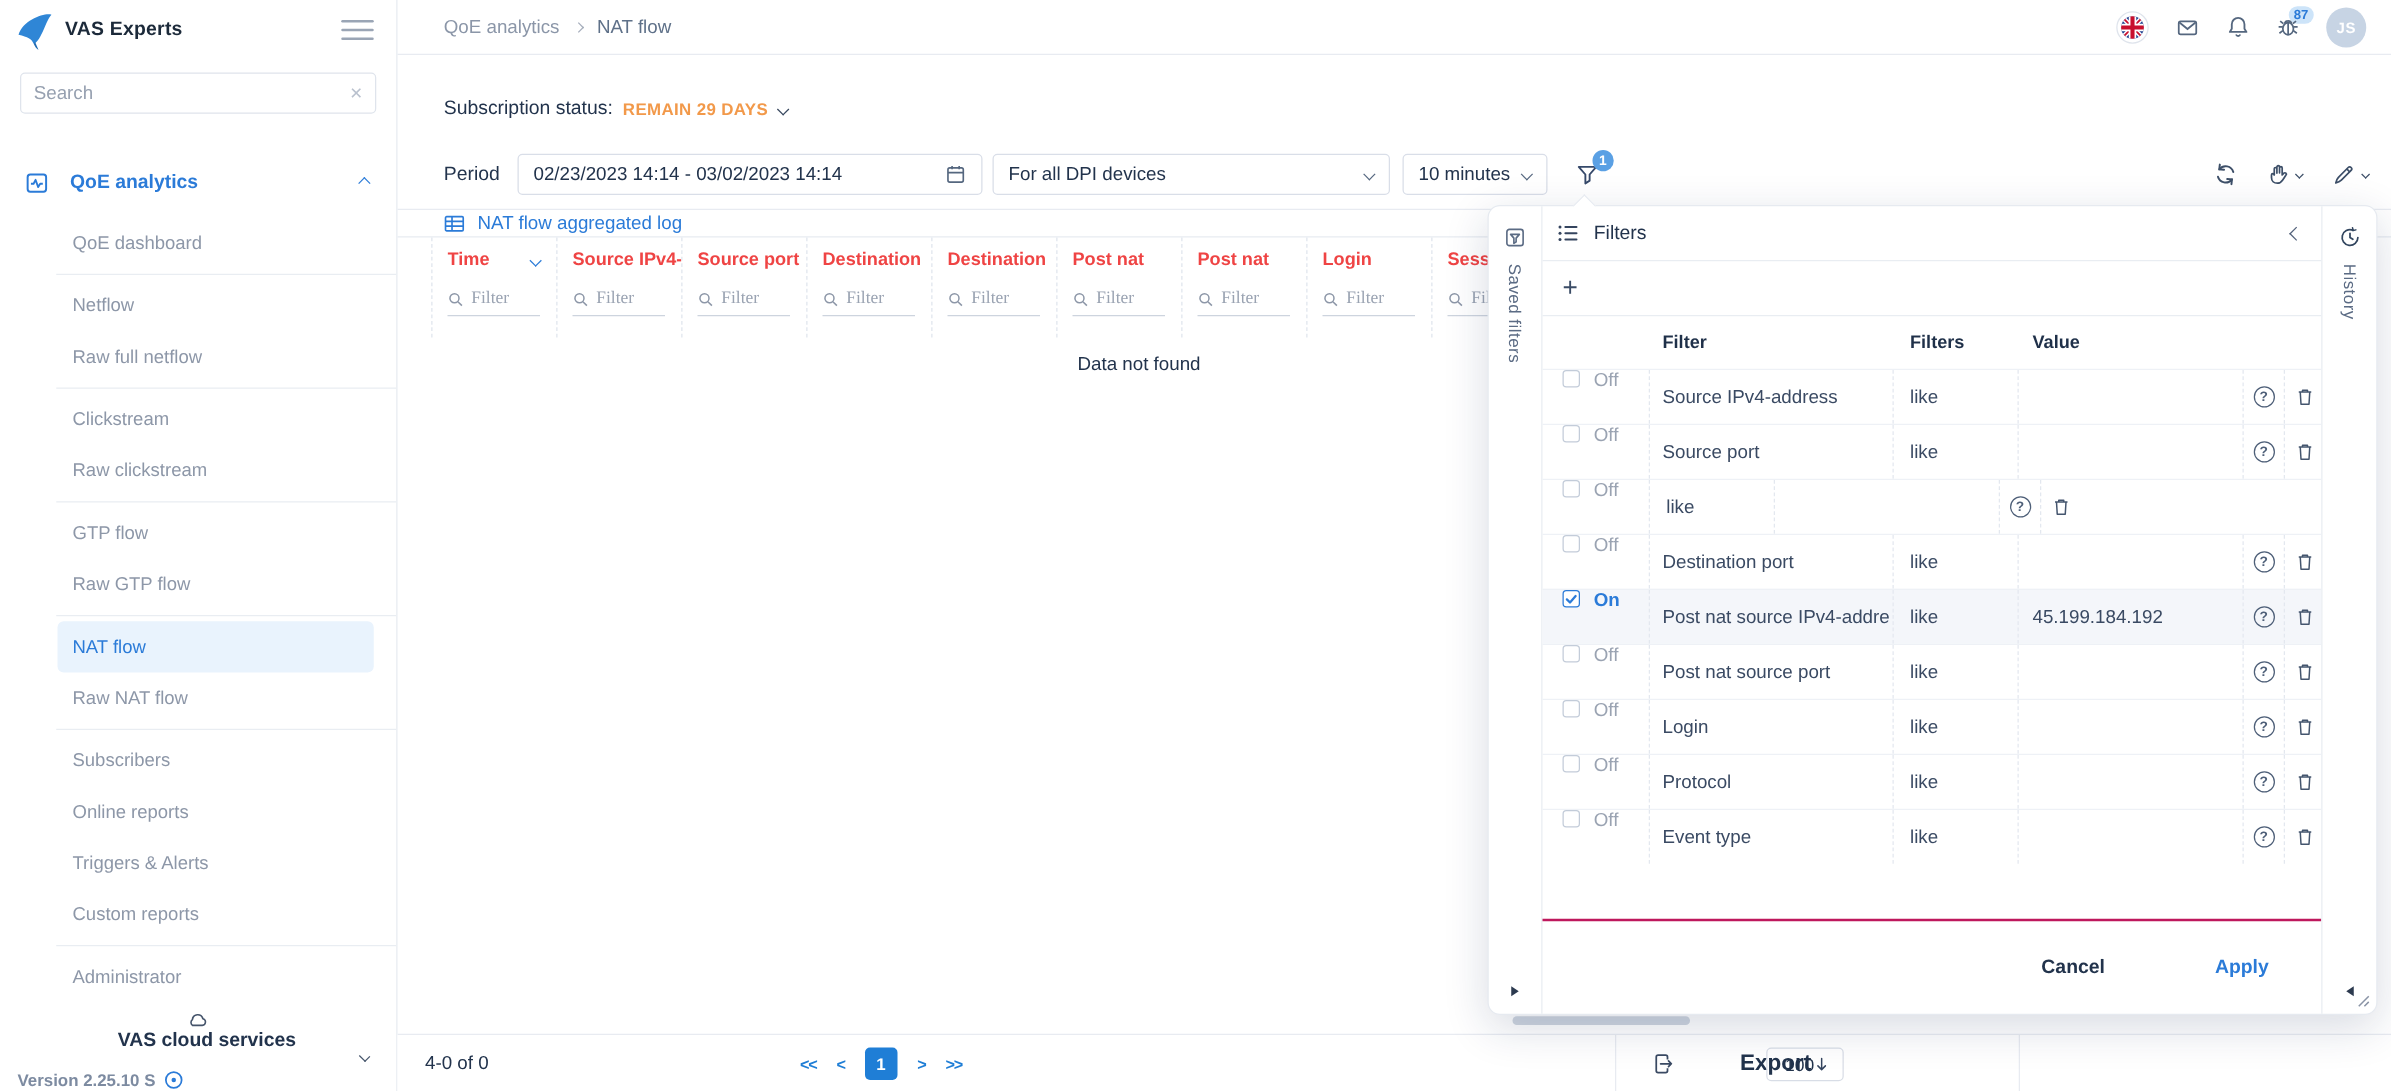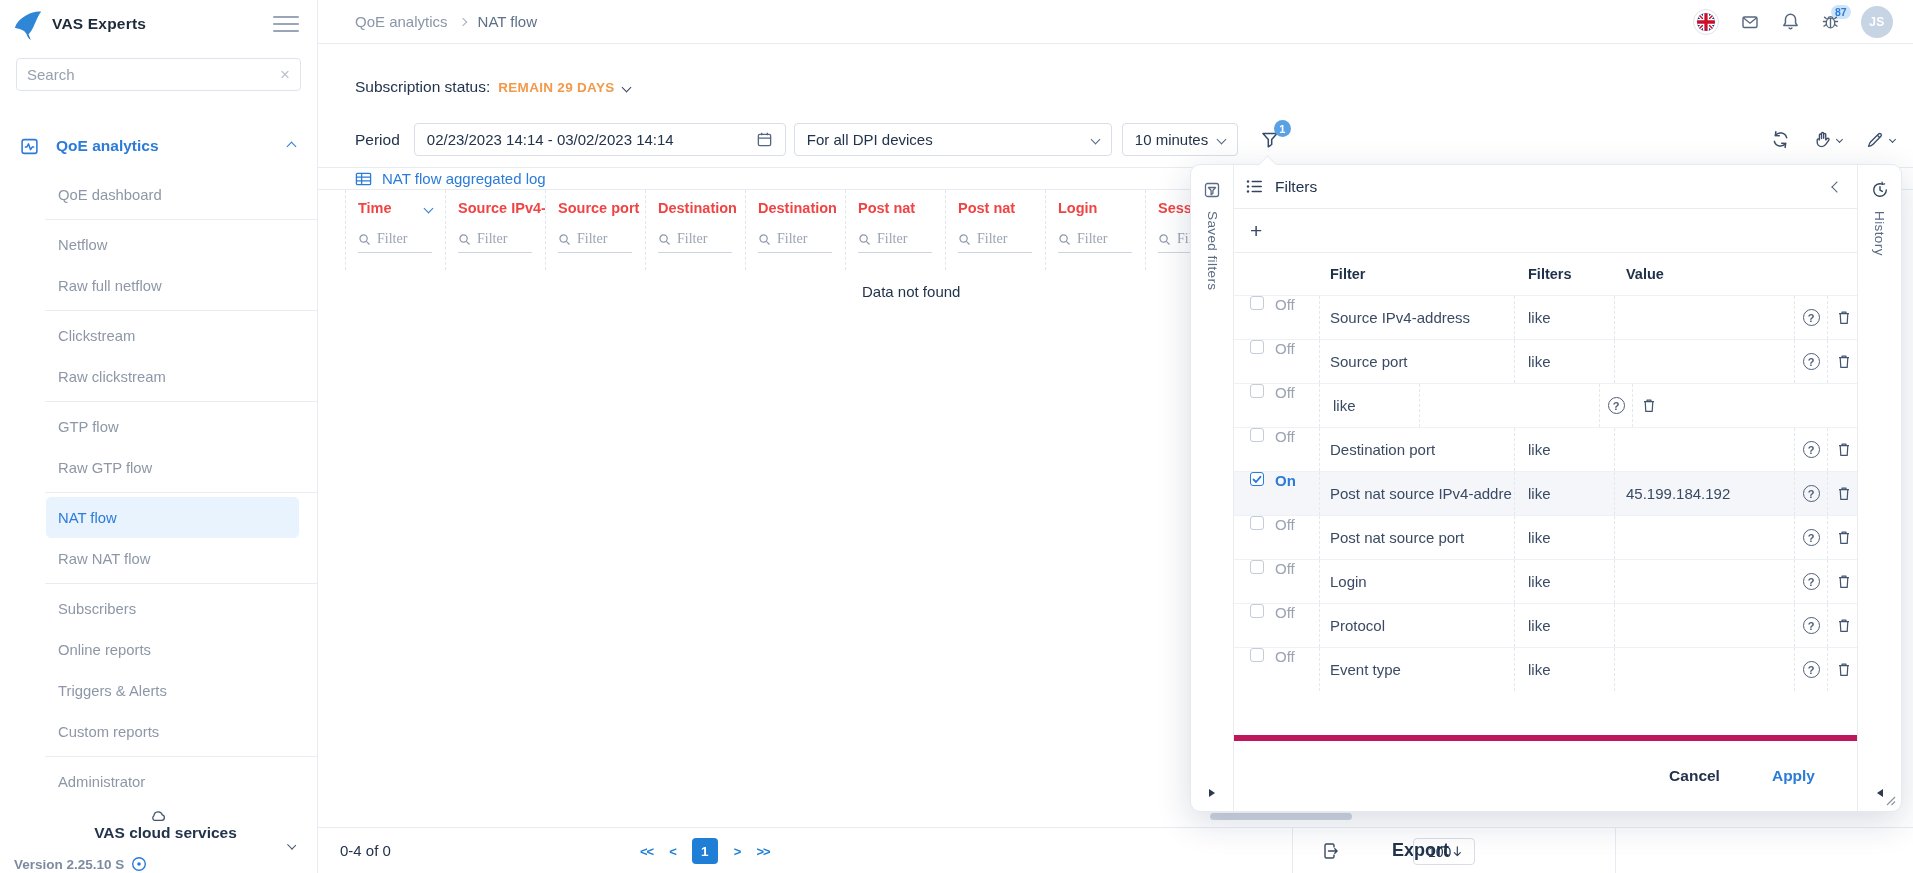--- a/index.html
+++ b/index.html
@@ -146,22 +146,22 @@
     border-left:1px dashed #e3e8ef;padding-left:13px;}
   .c-val{width:180px;flex:none;align-self:stretch;display:flex;align-items:center;
     border-left:1px dashed #e3e8ef;padding-left:11px;white-space:nowrap;overflow:hidden;}
   .c-help{width:33px;flex:none;align-self:stretch;display:flex;align-items:center;justify-content:center;
     border-left:1px dashed #e3e8ef;}
   .c-trash{width:32px;flex:none;align-self:stretch;display:flex;align-items:center;justify-content:center;
     border-left:1px dashed #e3e8ef;}
   .qi{width:17px;height:17px;border:1.3px solid #4e5f78;border-radius:50%;color:#4e5f78;font-size:11px;
     font-weight:700;display:flex;align-items:center;justify-content:center;cursor:pointer;}
   .trash-ic{cursor:pointer;color:#44556e;}
-  .p-foot{margin-top:auto;flex:none;height:76px;border-top:6px solid #be185d;display:flex;
-    align-items:center;justify-content:flex-end;gap:52px;padding-right:42px;}
+  .p-foot{margin-top:auto;flex:none;height:76px;border-top:2px solid #be185d;display:flex;
+    align-items:center;justify-content:flex-end;gap:88px;padding-right:42px;}
   .btn-cancel{font-size:15.5px;font-weight:700;color:#22334c;cursor:pointer;}
   .btn-apply{font-size:15.5px;font-weight:700;color:#2b7bd8;cursor:pointer;}
   .resize-h{position:absolute;right:5px;bottom:5px;cursor:nwse-resize;}
 </style>
 </head>
 <body>
 
 <div class="screen">
 
   <div class="sidebar">
@@ -453,21 +453,21 @@
           <span>Filter</span>
         </div>
       </div>
     </div>
 
     <div class="empty-msg">Data not found</div>
 
     <div class="hthumb"></div>
 
     <div class="footer">
-      <span class="f-range">0-4 of 0</span>
+      <span class="f-range">4-0 of 0</span>
       <div class="pager">
         <span class="pg-btn">&lt;&lt;</span>
         <span class="pg-btn">&lt;</span>
         <span class="pg-cur">1</span>
         <span class="pg-btn">&gt;</span>
         <span class="pg-btn">&gt;&gt;</span>
       </div>
       <div class="fdiv" style="left:974px"></div>
       <div class="export-btn">
         <svg width="17" height="18" viewBox="0 0 17 18" fill="none" stroke="#3a4a63" stroke-width="1.4" stroke-linejoin="round">

